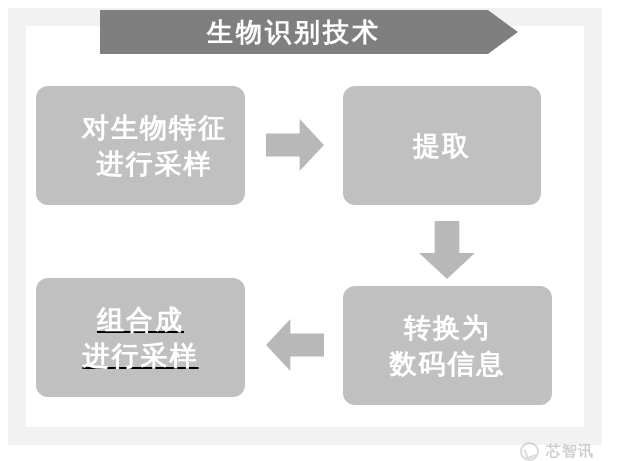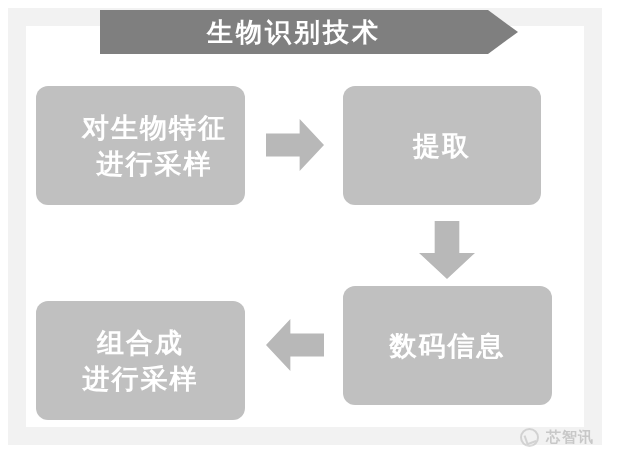--- a/index.html
+++ b/index.html
@@ -80,21 +80,21 @@
     color: #ffffff;
     font-size: 27px;
     font-weight: bold;
     letter-spacing: 2px;
     line-height: 1.32;
     white-space: nowrap;
   }
 
   #box-sample   { left: 36px;  top: 86px;  width: 209px; height: 119px; padding-left: 28px; }
   #box-extract  { left: 343px; top: 86px;  width: 198px; height: 119px; }
-  #box-combine  { left: 36px;  top: 301px; width: 209px; height: 119px; }
+  #box-combine  { left: 36px;  top: 278px; width: 209px; height: 119px; text-decoration: underline; }
   #box-convert  { left: 343px; top: 286px; width: 209px; height: 119px; }
 
   
   .arrow {
     position: absolute;
     background: #b8b8b8;
   }
   .arrow-right {
     left: 266px;
     top: 119px;
@@ -117,21 +117,21 @@
     width: 58px;
     height: 52px;
     -webkit-clip-path: polygon(100% 28%, 42% 28%, 42% 0, 0 50%, 42% 100%, 42% 72%, 100% 72%);
     clip-path: polygon(100% 28%, 42% 28%, 42% 0, 0 50%, 42% 100%, 42% 72%, 100% 72%);
   }
 
   
   .watermark {
     position: absolute;
     right: 24px;
-    bottom: 14px;
+    bottom: 0;
     display: flex;
     align-items: center;
     gap: 7px;
     opacity: 0.42;
     margin-top: 20px;
   }
   .watermark .wm-logo {
     width: 19px;
     height: 19px;
     border-radius: 50%;
@@ -173,20 +173,21 @@
   <div class="box" id="box-sample">
     <span class="line">对生物特征</span>
     <span class="line">进行采样</span>
   </div>
 
   <div class="box" id="box-extract">
     <span class="line">提取</span>
   </div>
 
   <div class="box" id="box-convert">
+    <span class="line">转换为</span>
     <span class="line">数码信息</span>
   </div>
 
   <div class="box" id="box-combine">
     <span class="line">组合成</span>
     <span class="line">进行采样</span>
   </div>
 
   <div class="arrow arrow-right"></div>
   <div class="arrow arrow-down"></div>

